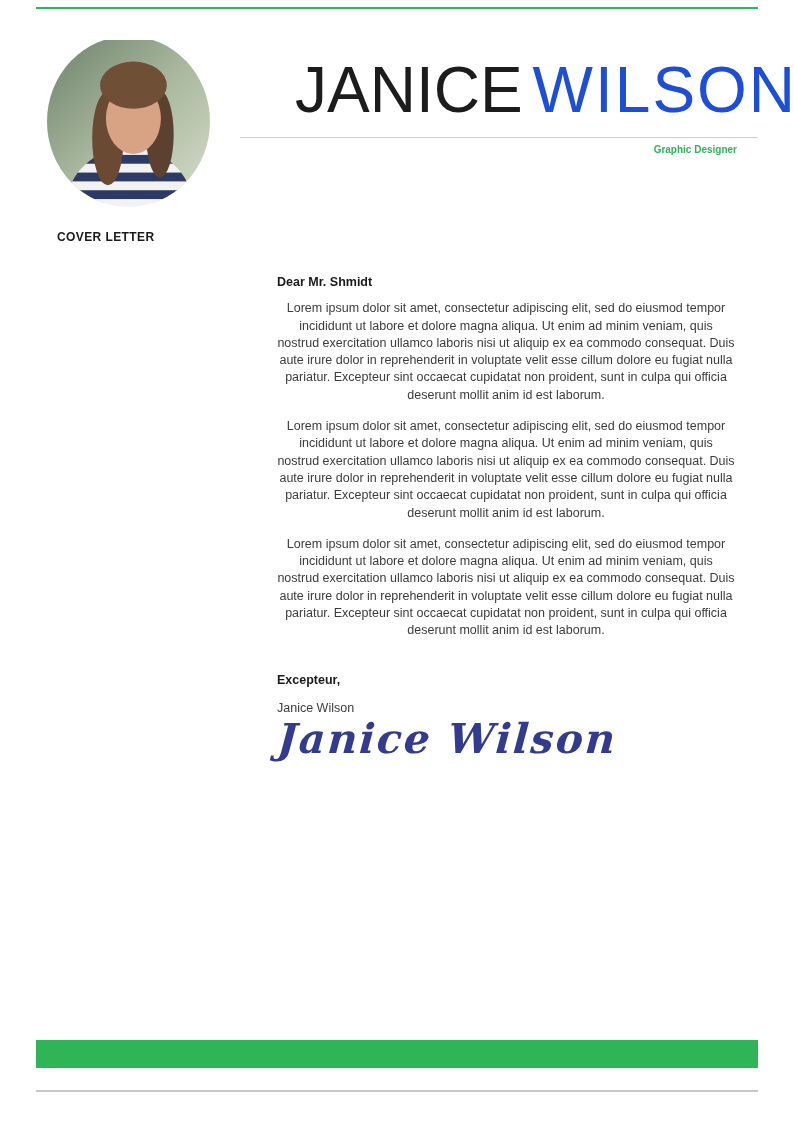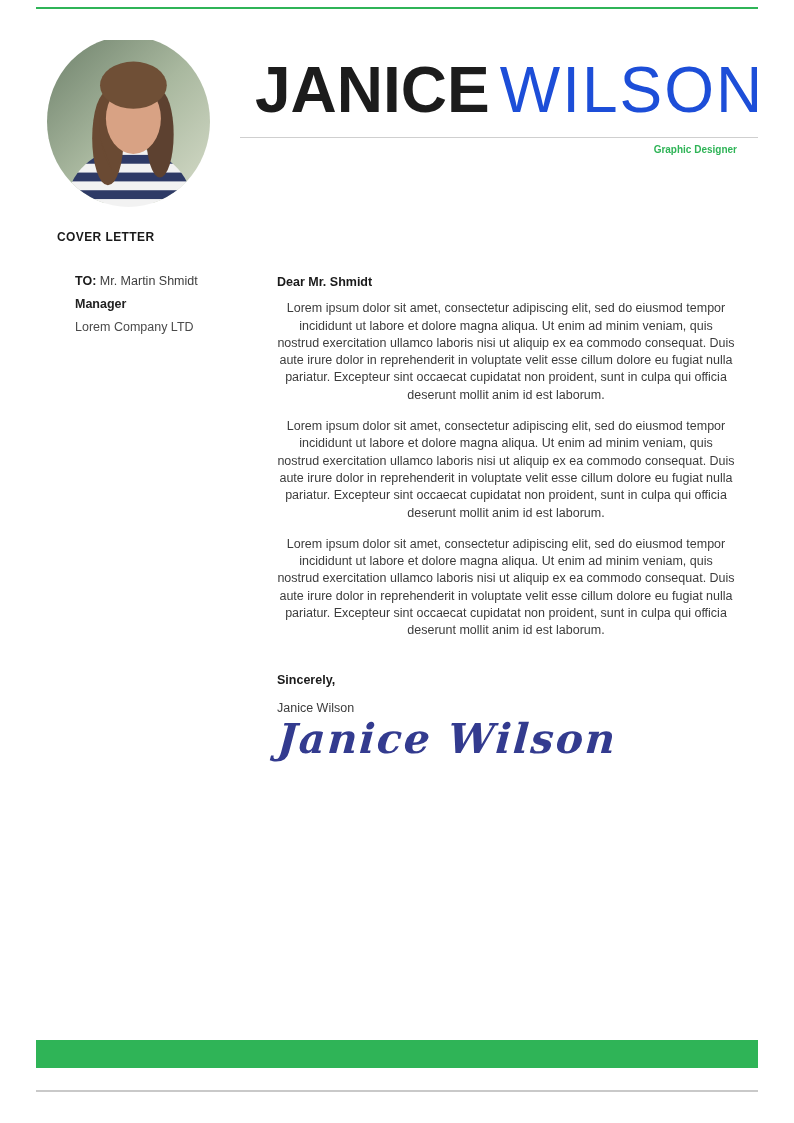--- a/index.html
+++ b/index.html
@@ -33,21 +33,21 @@
   .name {
     position: absolute;
     left: 255px; top: 58px;
     width: 503px;
     font-size: 64px;
     line-height: 1.0;
     color: #1c1c1c;
     white-space: nowrap;
     letter-spacing: 0px;
   }
-  .name .first { font-weight: 700; }
+  .name .first { font-weight: 400; margin-left: 40px; }
   .name .last  { font-weight: 400; margin-left: 10px; letter-spacing: 2px; color: #1d4ed8; }
 
   .header-rule {
     position: absolute;
     left: 240px; right: 36px; top: 137px;
     height: 1px;
     background: #cfcfcf;
   }
   .job-title {
     position: absolute;
@@ -155,35 +155,27 @@
   <div class="name">
     <span class="first">JANICE</span><span class="last">WILSON</span>
   </div>
 
   <div class="header-rule"></div>
 
   <div class="job-title">Graphic Designer</div>
 
   <div class="cover-letter-label">COVER LETTER</div>
 
-  <div class="recipient">
-    <div class="line">
-      <span class="to-label">TO:</span>
-      <span class="to-name">Mr. Martin Shmidt</span>
-    </div>
-    <div class="line position">Manager</div>
-    <div class="line company">Lorem Company LTD</div>
-  </div>
 
   <div class="letter">
     <p class="salutation">Dear Mr. Shmidt</p>
     <p class="body-paragraph">Lorem ipsum dolor sit amet, consectetur adipiscing elit, sed do eiusmod tempor incididunt ut labore et dolore magna aliqua. Ut enim ad minim veniam, quis nostrud exercitation ullamco laboris nisi ut aliquip ex ea commodo consequat. Duis aute irure dolor in reprehenderit in voluptate velit esse cillum dolore eu fugiat nulla pariatur. Excepteur sint occaecat cupidatat non proident, sunt in culpa qui officia deserunt mollit anim id est laborum.</p>
     <p class="body-paragraph">Lorem ipsum dolor sit amet, consectetur adipiscing elit, sed do eiusmod tempor incididunt ut labore et dolore magna aliqua. Ut enim ad minim veniam, quis nostrud exercitation ullamco laboris nisi ut aliquip ex ea commodo consequat. Duis aute irure dolor in reprehenderit in voluptate velit esse cillum dolore eu fugiat nulla pariatur. Excepteur sint occaecat cupidatat non proident, sunt in culpa qui officia deserunt mollit anim id est laborum.</p>
     <p class="body-paragraph">Lorem ipsum dolor sit amet, consectetur adipiscing elit, sed do eiusmod tempor incididunt ut labore et dolore magna aliqua. Ut enim ad minim veniam, quis nostrud exercitation ullamco laboris nisi ut aliquip ex ea commodo consequat. Duis aute irure dolor in reprehenderit in voluptate velit esse cillum dolore eu fugiat nulla pariatur. Excepteur sint occaecat cupidatat non proident, sunt in culpa qui officia deserunt mollit anim id est laborum.</p>
-    <p class="closing">Sincerely,</p>
+    <p class="closing">Excepteur,</p>
     <p class="sender-name">Janice Wilson</p>
     <div class="signature">Janice Wilson</div>
   </div>
 
   <div class="bottom-bar"></div>
   <div class="bottom-rule"></div>
 
 </div>
 
 </body></html>

